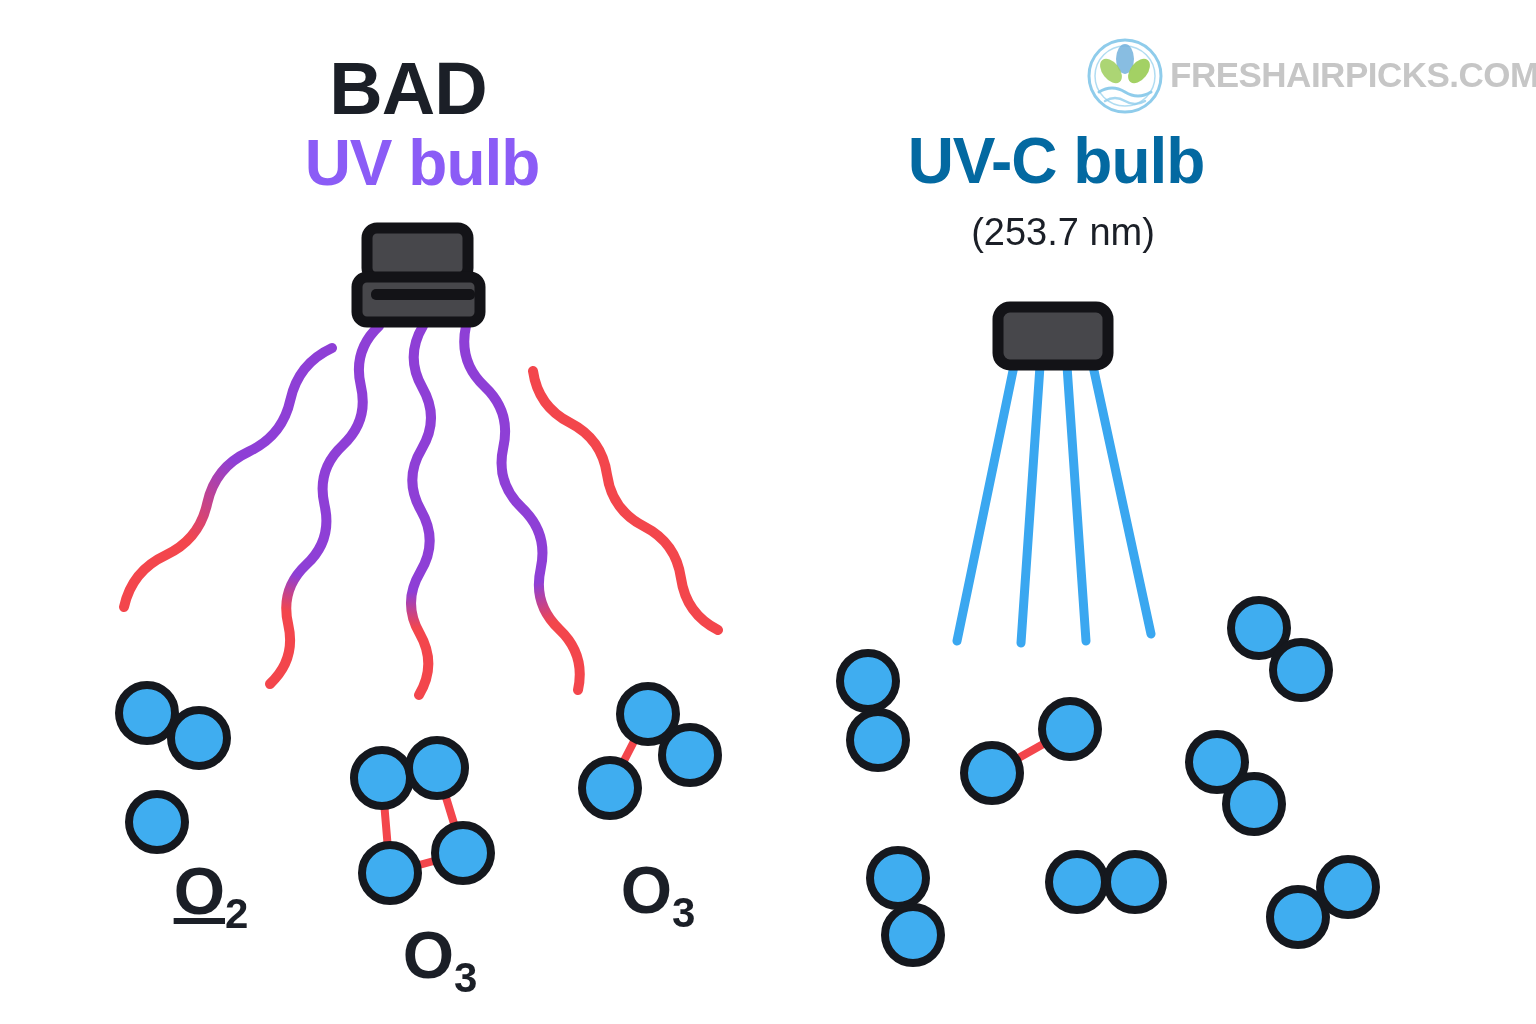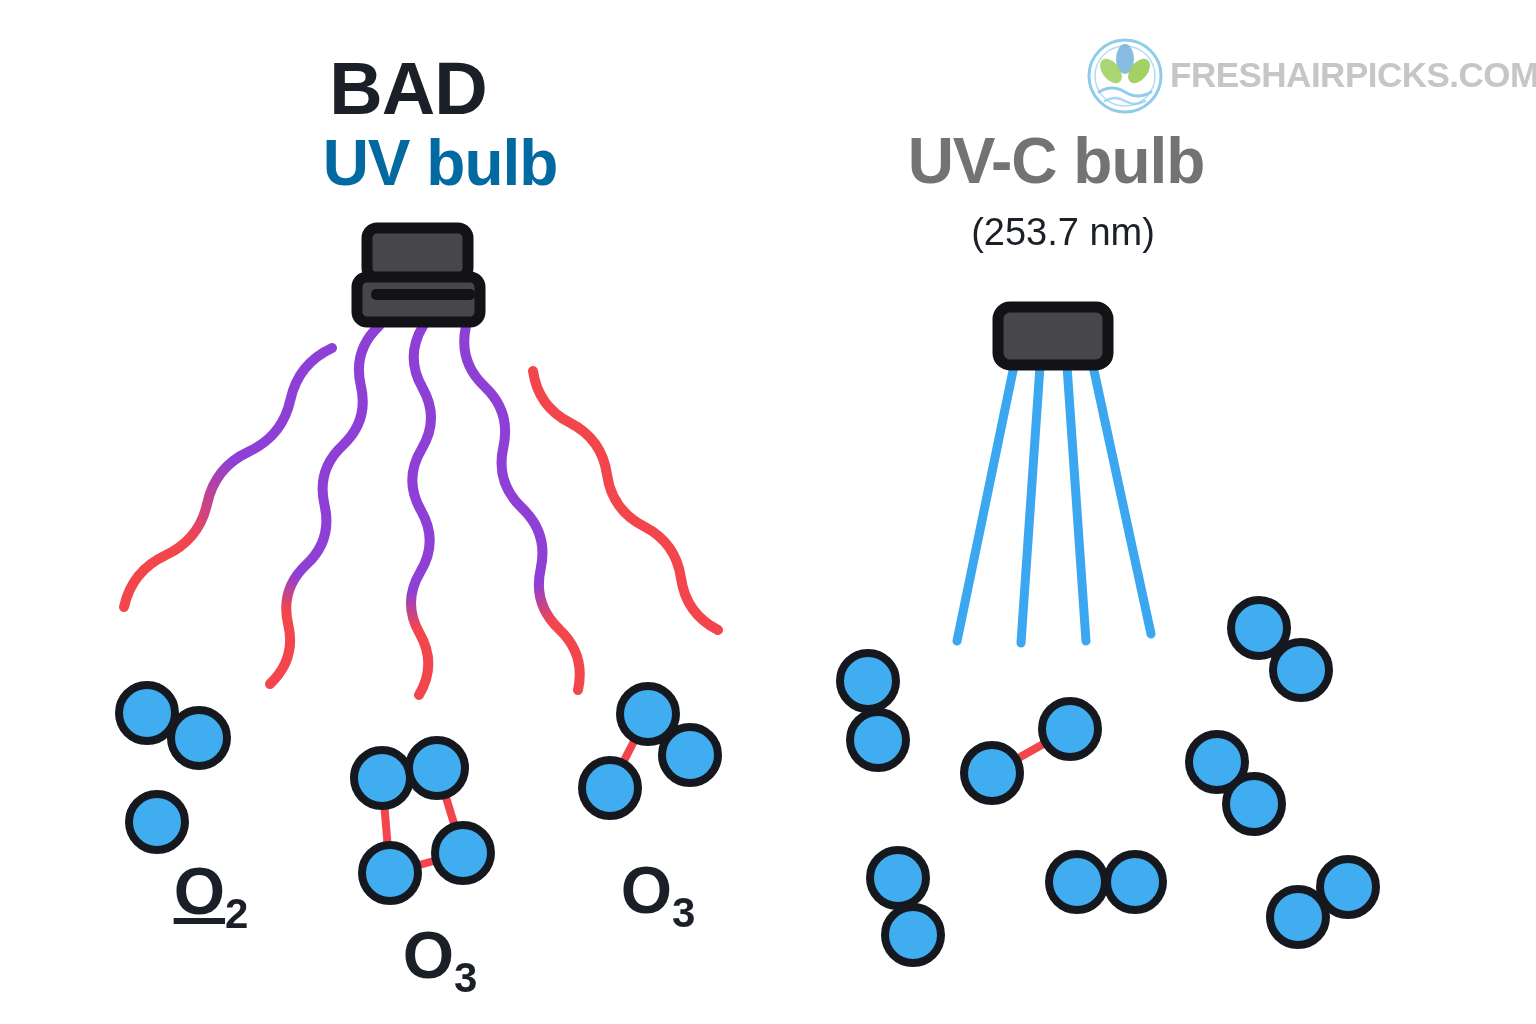--- a/index.html
+++ b/index.html
@@ -18,23 +18,23 @@
     color:#c6c6c6;letter-spacing:-0.5px;white-space:nowrap;line-height:1;
   }
   #art-layer{position:absolute;left:0;top:0;width:1536px;height:1024px;}
 </style>
 </head>
 <body>
 
 <div class="canvas">
 
   <div class="t title" style="left: 408px; top: 52px; color: rgb(27, 31, 39);">BAD</div>
-  <div class="t subtitle" style="left: 440px; top: 131px; color: #0369a1;">UV bulb</div>
+  <div class="t subtitle" style="left: 422px; top: 131px; color: #8b5cf6;">UV bulb</div>
 
-  <div class="t subtitle" style="left: 1056px; top: 129px; color: #737373;">UV-C bulb</div>
+  <div class="t subtitle" style="left: 1056px; top: 129px; color: #0369a1;">UV-C bulb</div>
   <div class="t wavelength" style="left: 1063px; top: 213px; color: rgb(27, 31, 39);">(253.7 nm)</div>
 
   <div class="watermark" style="color: rgb(198, 198, 198);">FRESHAIRPICKS.COM</div>
 
   <div class="t mol-label" style="left: 211px; top: 858px; color: rgb(27, 31, 39); text-decoration: underline;"><span>O</span><span class="sub">2</span></div>
 
   <div class="t mol-label" style="left: 440px; top: 922px; color: rgb(27, 31, 39);"><span>O</span><span class="sub">3</span></div>
 
   <div class="t mol-label" style="left: 658px; top: 857px; color: rgb(27, 31, 39);"><span>O</span><span class="sub">3</span></div>
 

